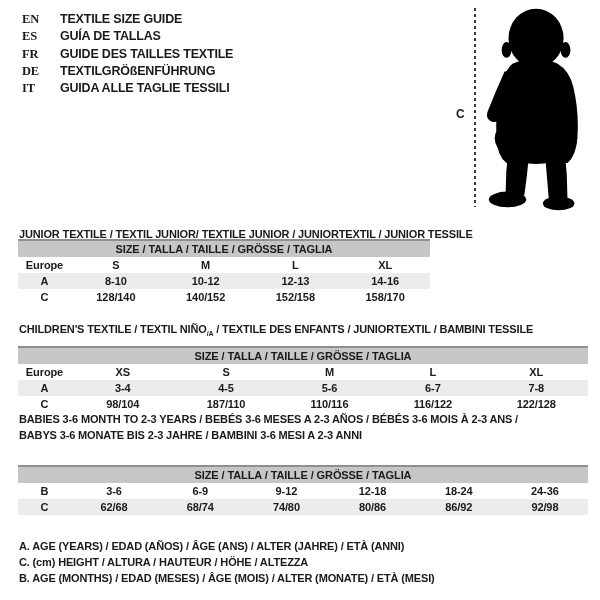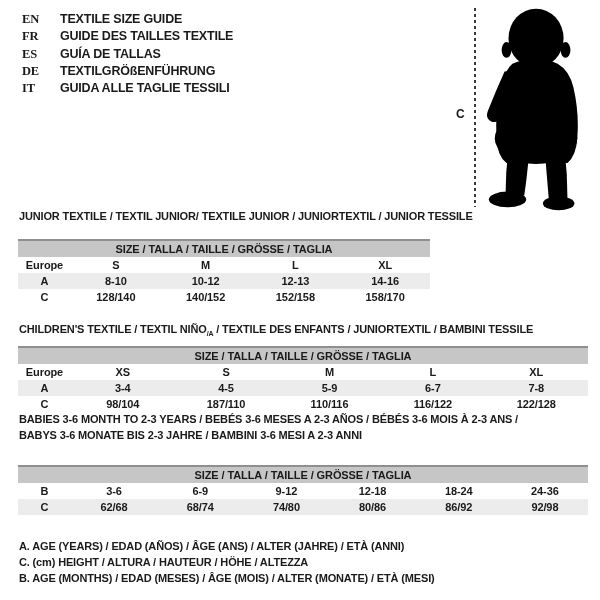--- a/index.html
+++ b/index.html
@@ -18,21 +18,21 @@
   .figure-line {
     position:absolute; left:474px; top:8px; width:2px; height:199px;
     background:repeating-linear-gradient(to bottom,#3a3a3a 0 3px, transparent 3px 6px);
   }
   .figure-c { position:absolute; left:456px; top:107px; font-size:12px; }
   .baby { position:absolute; left:479px; top:4px; width:118px; height:208px; }
 
   
   .tbl-title { position:absolute; left:19px; font-size:11px; letter-spacing:-0.15px; line-height:15.5px; white-space:nowrap; }
   .tbl-title sub { font-size:7px; }
-  .t1-title { top:209px; }
+  .t1-title { top:227px; }
   .t2-title { top:322px; }
   .t3-title { top:412px; }
 
   table.size-table { position:absolute; left:18px; border-collapse:collapse; table-layout:fixed; }
   .t1 { top:239px; width:412px; }
   .t2 { top:346px; width:570px; }
   .t3 { top:465px; width:570px; }
 
   table.size-table td {
     font-size:11px; height:16px; text-align:center; padding:0;
@@ -53,26 +53,26 @@
 <body>
 
 <div class="page">
 
   <div class="langs">
       <div class="lang-row">
         <span class="lang-code">EN</span>
         <span>TEXTILE SIZE GUIDE</span>
       </div>
       <div class="lang-row">
+        <span class="lang-code">ES</span>
+        <span>GUÍA DE TALLAS</span>
+      </div>
+      <div class="lang-row">
         <span class="lang-code">FR</span>
         <span>GUIDE DES TAILLES TEXTILE</span>
-      </div>
-      <div class="lang-row">
-        <span class="lang-code">ES</span>
-        <span>GUÍA DE TALLAS</span>
       </div>
       <div class="lang-row">
         <span class="lang-code">DE</span>
         <span>TEXTILGRÖßENFÜHRUNG</span>
       </div>
       <div class="lang-row">
         <span class="lang-code">IT</span>
         <span>GUIDA ALLE TAGLIE TESSILI</span>
       </div>
     </div>
@@ -163,21 +163,21 @@
           <td>XS</td>
           <td>S</td>
           <td>M</td>
           <td>L</td>
           <td>XL</td>
         </tr>
         <tr class="shaded">
           <td class="row-label">A</td>
           <td>3-4</td>
           <td>4-5</td>
-          <td>5-9</td>
+          <td>5-6</td>
           <td>6-7</td>
           <td>7-8</td>
         </tr>
         <tr>
           <td class="row-label">C</td>
           <td>98/104</td>
           <td>187/110</td>
           <td>110/116</td>
           <td>116/122</td>
           <td>122/128</td>

